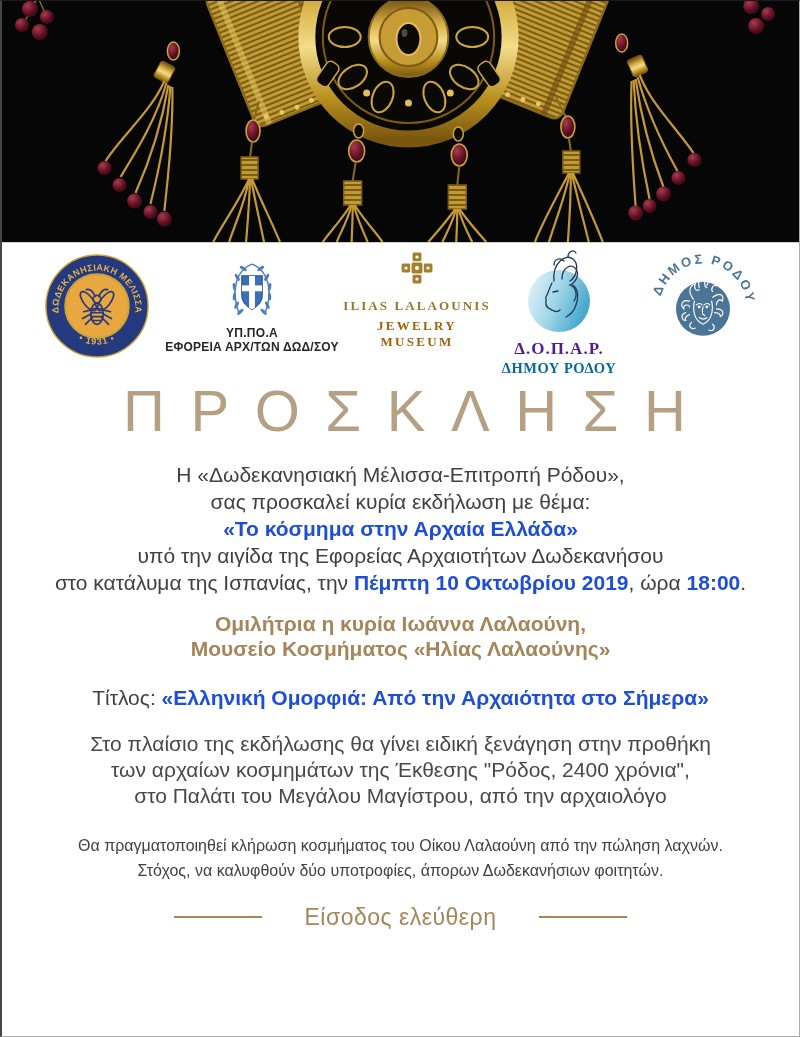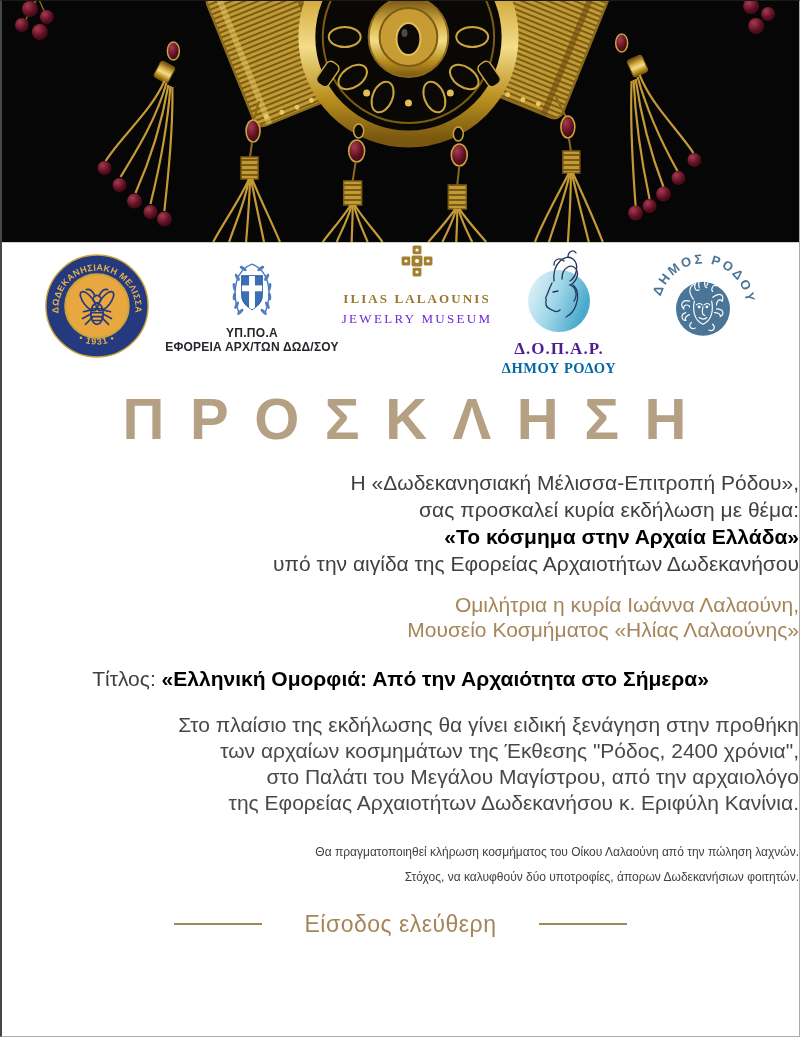--- a/index.html
+++ b/index.html
@@ -14,46 +14,46 @@
   .photo{position:relative;width:100%;height:241px;background:#060606;border-bottom:1px solid #cfcfcf;}
   .photo svg{display:block;width:100%;height:100%;}
   
   .logos{position:relative;width:100%;height:130px;}
   .logo{position:absolute;text-align:center;}
   .logo svg{display:block;margin:0 auto;}
   .logo-melissa{left:41px;top:10px;width:108px;}
   .logo-ephorate{left:158px;top:15px;width:184px;}
   .eph-cap1{margin-top:0;font-size:12px;font-weight:bold;color:#25262c;letter-spacing:.3px;}
   .eph-cap2{font-size:12px;font-weight:bold;color:#25262c;letter-spacing:.2px;}
-  .logo-museum{left:338px;top:0;width:154px;}
+  .logo-museum{left:338px;top:7px;width:154px;}
   .mus-cap1{margin-top:12px;font-family:"Liberation Serif","DejaVu Serif",serif;font-size:13px;
             letter-spacing:2.1px;color:#97772f;font-weight:600;}
   .mus-cap2{margin-top:4px;font-family:"Liberation Serif","DejaVu Serif",serif;font-size:13px;
-            letter-spacing:2.3px;color:#6d28d9;font-weight:400;}
+            letter-spacing:2.3px;color:#a16207;font-weight:700;}
   .logo-dopar{left:496px;top:2px;width:122px;}
   .dop-cap1{margin-top:2px;font-family:"Liberation Serif","DejaVu Serif",serif;font-size:17px;
             font-weight:bold;color:#4c1d95;letter-spacing:1px;}
   .dop-cap2{margin-top:1px;font-family:"Liberation Serif","DejaVu Serif",serif;font-size:14.5px;
             font-weight:bold;color:#0369a1;letter-spacing:.5px;}
   .logo-dimos{left:642px;top:8px;width:118px;}
   
   .main-title{
-    margin:16px 0 0;text-align:center;font-size:58px;font-weight:700;
+    margin:8px 0 0;text-align:center;font-size:58px;font-weight:400;
     color:#b5a083;letter-spacing:.44em;text-indent:.44em;line-height:1.05;padding-left:8px;
   }
   
   .content{margin-top:19px;text-align:center;}
-  .ln{display:block;text-align:right;}
+  .ln{display:block;}
   .block1{font-size:21px;line-height:27px;color:#3f4043;}
-  .gold{color:#000000;}
+  .gold{color:#1d4ed8;}
   .b{font-weight:bold;}
-  .speaker{margin-top:15px;font-size:21px;line-height:25px;font-weight:normal;color:#a5855a;}
+  .speaker{margin-top:15px;font-size:21px;line-height:25px;font-weight:bold;color:#a5855a;}
   .talk{margin-top:24px;font-size:21px;line-height:26px;color:#3f4043;}
   .details{margin-top:20px;font-size:21px;line-height:26px;color:#47484b;}
-  .raffle{margin-top:24px;font-size:12px;line-height:25px;color:#404145;}
+  .raffle{margin-top:24px;font-size:16px;line-height:25px;color:#404145;}
   .footer{margin-top:21px;display:flex;align-items:center;justify-content:center;gap:42px;}
   .rule{width:88px;height:2px;background:#a5855a;}
   .footer-text{font-size:23px;color:#a5855a;letter-spacing:.5px;}
 </style>
 </head>
 <body>
 
 <div class="flyer">
 
   <div class="photo">
@@ -372,36 +372,36 @@
 
   <h1 class="main-title">ΠΡΟΣΚΛΗΣΗ</h1>
 
   <div class="content">
 
     <div class="block1">
       <span class="ln">Η «Δωδεκανησιακή Μέλισσα-Επιτροπή Ρόδου»,</span>
       <span class="ln">σας προσκαλεί κυρία εκδήλωση με θέμα:</span>
       <span class="ln gold b">«Το κόσμημα στην Αρχαία Ελλάδα»</span>
       <span class="ln">υπό την αιγίδα της  Εφορείας Αρχαιοτήτων Δωδεκανήσου</span>
+      <span class="ln"><span>στο κατάλυμα της Ισπανίας, την </span><span class="gold b">Πέμπτη 10 Οκτωβρίου 2019</span><span>, ώρα </span><span class="gold b">18:00</span><span>.</span></span>
     </div>
 
     <div class="speaker">
       <span class="ln">Ομιλήτρια η κυρία Ιωάννα Λαλαούνη,</span>
       <span class="ln">Μουσείο Κοσμήματος «Ηλίας Λαλαούνης»</span>
     </div>
 
     <div class="talk">
       <span>Τίτλος: </span><span class="gold b">«Ελληνική Ομορφιά: Από την Αρχαιότητα στο Σήμερα»</span>
     </div>
 
     <div class="details">
       <span class="ln">Στο πλαίσιο της εκδήλωσης θα γίνει ειδική ξενάγηση στην προθήκη</span>
       <span class="ln">των αρχαίων κοσμημάτων της Έκθεσης "Ρόδος, 2400 χρόνια",</span>
       <span class="ln">στο Παλάτι του Μεγάλου Μαγίστρου, από την αρχαιολόγο</span>
-      <span class="ln">της Εφορείας Αρχαιοτήτων Δωδεκανήσου κ. Εριφύλη Κανίνια.</span>
     </div>
 
     <div class="raffle">
       <span class="ln">Θα πραγματοποιηθεί κλήρωση κοσμήματος του Οίκου Λαλαούνη από την πώληση λαχνών.</span>
       <span class="ln">Στόχος, να καλυφθούν δύο υποτροφίες, άπορων Δωδεκανήσιων φοιτητών.</span>
     </div>
 
     <div class="footer">
       <span class="rule"></span>
       <span class="footer-text">Είσοδος ελεύθερη</span>

